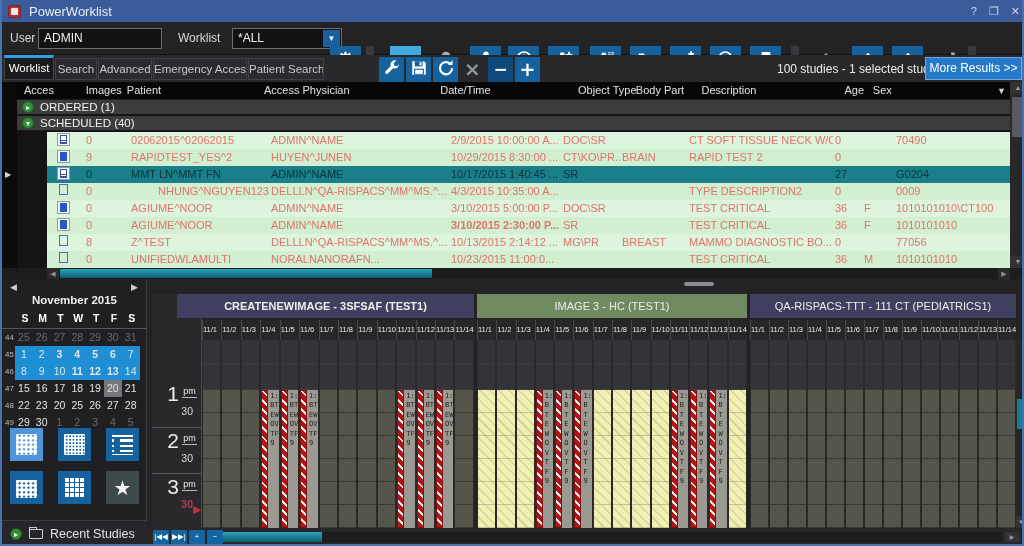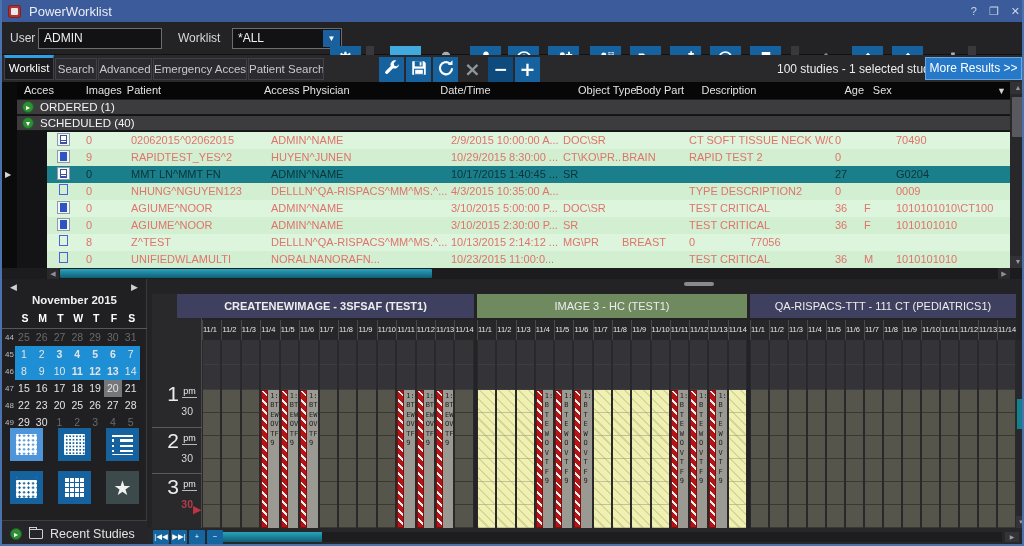--- a/index.html
+++ b/index.html
@@ -385,21 +385,21 @@
       <div class="cell" style="width: 146px;"></div>
       <div class="cell" style="width: 29px;">27</div>
       <div class="cell" style="width: 32px;"></div>
       <div class="cell" style="width: 116px;">G0204</div>
     </div>
     <div class="wlrow odd">
       <div class="cell" style="width: 37px;"><span class="dicon">
           <span class="dout"></span>
         </span></div>
       <div class="cell" style="width: 45px;">0</div>
-      <div class="cell" style="width: 140px;">NHUNG^NGUYEN123</div>
+      <div class="cell" style="width: 140px; text-align: right;">NHUNG^NGUYEN123</div>
       <div class="cell" style="width: 180px;">DELLLN^QA-RISPACS^MM^MS.^...</div>
       <div class="cell" style="width: 112px;">4/3/2015 10:35:00 A...</div>
       <div class="cell" style="width: 59px;"></div>
       <div class="cell" style="width: 67px;"></div>
       <div class="cell" style="width: 146px;">TYPE DESCRIPTION2</div>
       <div class="cell" style="width: 29px;">0</div>
       <div class="cell" style="width: 32px;"></div>
       <div class="cell" style="width: 116px;">0009</div>
     </div>
     <div class="wlrow">
@@ -421,38 +421,39 @@
     </div>
     <div class="wlrow odd">
       <div class="cell" style="width: 37px;"><span class="dicon">
           <span class="dbox">
             <span class="ds"></span>
           </span>
         </span></div>
       <div class="cell" style="width: 45px;">0</div>
       <div class="cell" style="width: 140px;">AGIUME^NOOR</div>
       <div class="cell" style="width: 180px;">ADMIN^NAME</div>
-      <div class="cell" style="width: 112px;">3/10/2015 2:30:00 P...</div>
+      <div class="cell" style="width: 112px; font-weight: bold;">3/10/2015 2:30:00 P...</div>
       <div class="cell" style="width: 59px;">SR</div>
       <div class="cell" style="width: 67px;"></div>
       <div class="cell" style="width: 146px;">TEST CRITICAL</div>
       <div class="cell" style="width: 29px;">36</div>
       <div class="cell" style="width: 32px;">F</div>
       <div class="cell" style="width: 116px;">1010101010</div>
     </div>
     <div class="wlrow">
       <div class="cell" style="width: 37px;"><span class="dicon">
           <span class="dout"></span>
         </span></div>
       <div class="cell" style="width: 45px;">8</div>
       <div class="cell" style="width: 140px;">Z^TEST</div>
       <div class="cell" style="width: 180px;">DELLLN^QA-RISPACS^MM^MS.^...</div>
       <div class="cell" style="width: 112px;">10/13/2015 2:14:12 ...</div>
       <div class="cell" style="width: 59px;">MG\PR</div>
       <div class="cell" style="width: 67px;">BREAST</div>
+      <div class="cell" style="width: 146px;">MAMMO DIAGNOSTIC BO...</div>
       <div class="cell" style="width: 29px;">0</div>
       <div class="cell" style="width: 32px;"></div>
       <div class="cell" style="width: 116px;">77056</div>
     </div>
     <div class="wlrow odd">
       <div class="cell" style="width: 37px;"><span class="dicon">
           <span class="dout"></span>
         </span></div>
       <div class="cell" style="width: 45px;">0</div>
       <div class="cell" style="width: 140px;">UNIFIEDWLAMULTI</div>

